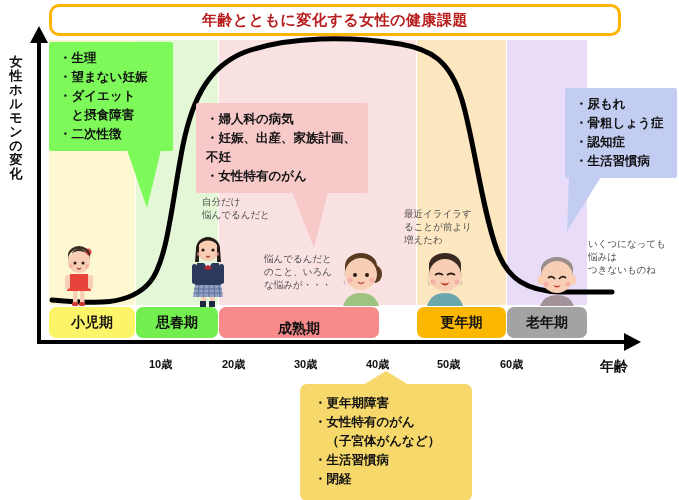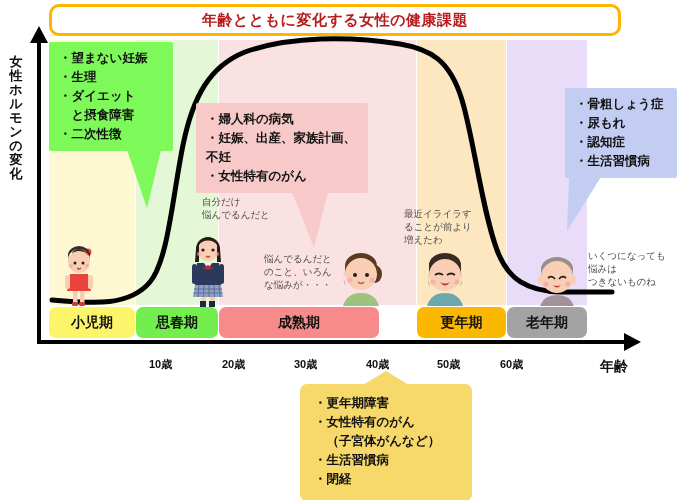--- a/index.html
+++ b/index.html
@@ -164,22 +164,22 @@
     <path d="M15 24 q4 -3 7 1" stroke="#2b1b14" stroke-width="1.6" fill="none"></path>
     <path d="M26 25 q3 -4 7 -1" stroke="#2b1b14" stroke-width="1.6" fill="none"></path>
     <circle cx="13" cy="30" r="2.6" fill="#f4a6a6" opacity=".75"></circle>
       <circle cx="35" cy="30" r="2.6" fill="#f4a6a6" opacity=".75"></circle>
     <path d="M20 31 q4 5 8 0 q-4 2 -8 0 Z" fill="#c0392b"></path>
     <path d="M7 52 q4 -11 17 -11 q13 0 17 11 Z" fill="#a39299"></path>
   </svg>
 
   <div class="callout c-green" style="left:49px;top:42px;width:124px;">
     <div class="body">
+      <div>・生理</div>
       <div>・望まない妊娠</div>
-      <div>・生理</div>
       <div>・ダイエット</div>
       <div>　と摂食障害</div>
       <div>・二次性徴</div>
     </div>
     <svg width="124" height="60" style="display:block;margin-top:-1px;">
       <path d="M78 0 L112 0 L98 58 Z" fill="#7dfa5a"></path>
     </svg>
   </div>
 
   <div class="callout c-pink" style="left:196px;top:103px;width:172px;">
@@ -188,22 +188,22 @@
       <div>・妊娠、出産、家族計画、不妊</div>
       <div>・女性特有のがん</div>
     </div>
     <svg width="172" height="58" style="display:block;margin-top:-1px;">
       <path d="M96 0 L132 0 L118 56 Z" fill="#f8c9c9"></path>
     </svg>
   </div>
 
   <div class="callout c-blue" style="left:565px;top:88px;width:112px;">
     <div class="body">
+      <div>・尿もれ</div>
       <div>・骨粗しょう症</div>
-      <div>・尿もれ</div>
       <div>・認知症</div>
       <div>・生活習慣病</div>
     </div>
     <svg width="112" height="60" style="display:block;margin-top:-1px;">
       <path d="M4 0 L36 0 L2 54 Z" fill="#c3cdf2"></path>
     </svg>
   </div>
 
   <div class="callout c-yellow" style="left:300px;top:371px;width:172px;">
     <svg width="172" height="15" style="display:block;margin-bottom:-2px;">
@@ -219,21 +219,21 @@
   </div>
 
   <div class="think" style="left:202px;top:196px;">自分だけ
 悩んでるんだと</div>
   <div class="think" style="left:264px;top:253px;">悩んでるんだと
 のこと、いろん
 な悩みが・・・</div>
   <div class="think" style="left:404px;top:208px;">最近イライラす
 ることが前より
 増えたわ</div>
-  <div class="think" style="left:588px;top:250px;">いくつになっても
+  <div class="think" style="left:588px;top:238px;">いくつになっても
 悩みは
 つきないものね</div>
 
   <div class="y-arrow"></div>
   <div class="y-axis"></div>
   <div class="x-axis"></div>
   <div class="x-arrow"></div>
 
   <div class="y-label">
     <span>女</span>
@@ -247,21 +247,21 @@
     <span>化</span>
   </div>
   <div class="x-label">年齢</div>
 
   <div class="stage" style="left:49px;width:86px;background:#fdf569;">
     <span>小児期</span>
     </div>
   <div class="stage" style="left:136px;width:82px;background:#72ef4f;">
     <span>思春期</span>
     </div>
-  <div class="stage" style="left:219px;width:160px;background:#f78a8a;">
+  <div class="stage" style="left:219px;width:160px;background:#f78a8a;align-items:flex-end;">
     <span>成熟期</span>
     </div>
   <div class="stage" style="left:417px;width:89px;background:#fcb800;">
     <span>更年期</span>
     </div>
   <div class="stage" style="left:507px;width:80px;background:#a3a3a3;">
     <span>老年期</span>
     </div>
 
   <div class="tick" style="left:121px;margin-left:28px;">10歳</div>

